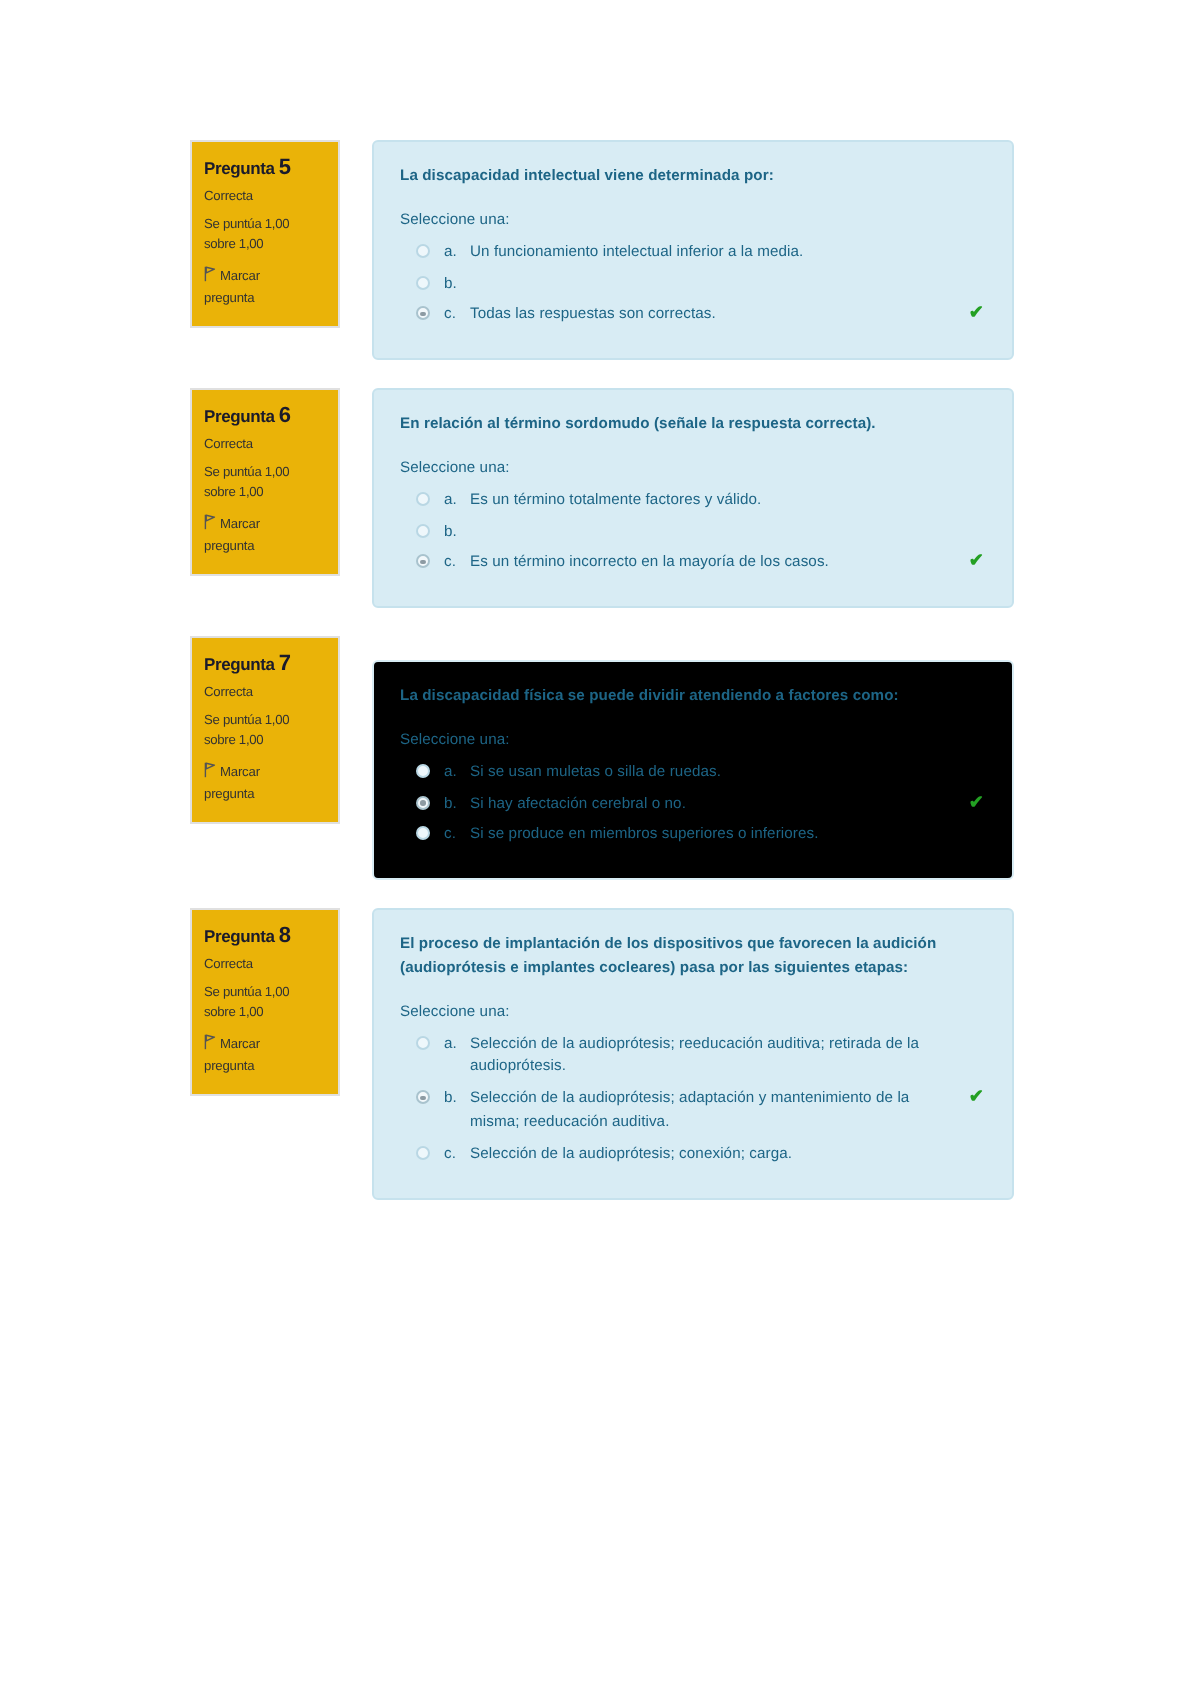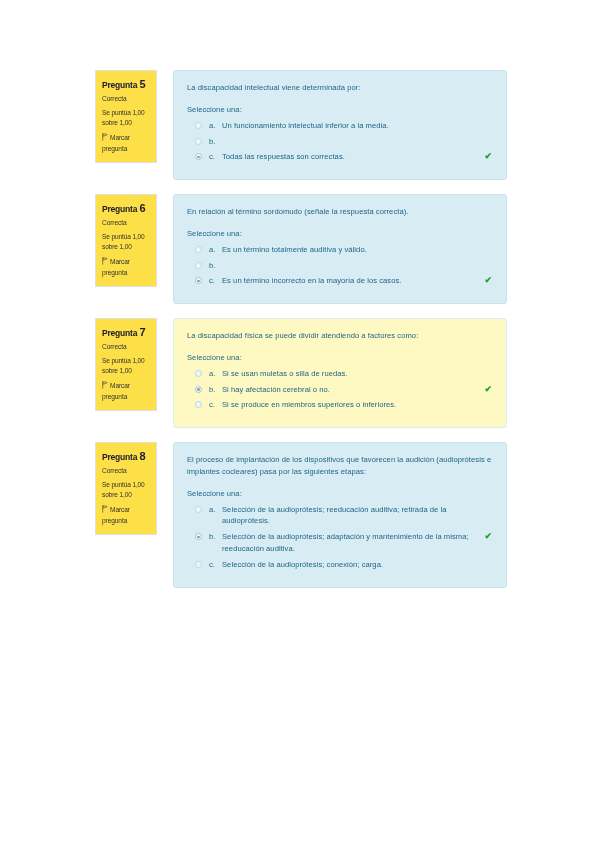--- a/index.html
+++ b/index.html
@@ -25,23 +25,23 @@
   .question-block {
     display: flex;
     align-items: flex-start;
     margin-bottom: 14px;
   }
 
   
   .q-info {
     width: 49px;
     flex: 0 0 49px;
-    background: #fde047;
+    background: #eab308;
     border: 1px solid #e0e0e0;
-    padding: 7px 5px 9px 6px;
+    padding: 7px 18px 9px 6px;
     box-sizing: content-box;
     color: #2b2b2b;
   }
   .q-number {
     font-size: 8.5px;
     font-weight: bold;
     color: #1b1b2b;
     letter-spacing: -0.2px;
     margin-bottom: 5px;
     white-space: nowrap;
@@ -82,28 +82,30 @@
     flex: 1 1 auto;
     background: #d8ecf4;
     border: 1px solid #c6e2ed;
     border-radius: 3px;
     padding: 11px 14px 14px 13px;
     box-sizing: border-box;
     color: #1f6383;
   }
   .q-panel.no-border {
     border-color: #d8ecf4;
-    background: #fef9c3;
+    background: #000000;
+    margin-top: 12px;
   }
   .q-text {
     font-size: 7.6px;
     line-height: 1.55;
     color: #1d6586;
     margin: 0 0 11px 0;
     letter-spacing: 0.05px;
+    font-weight: bold;
   }
   .q-prompt {
     font-size: 7.6px;
     color: #1d6586;
     margin: 0 0 4px 0;
     letter-spacing: 0.05px;
   }
 
   .answers {
     list-style: none;
@@ -211,21 +213,21 @@
               <path d="M1.1 0.6 L5.2 1.6 L1.1 3.4 Z" fill="none" stroke="#555" stroke-width="0.7" stroke-linejoin="round"></path>
             </svg></span><span>Marcar</span><br><span>pregunta</span></a>
       </div>
       <div class="q-panel">
         <p class="q-text">En relación al término sordomudo (señale la respuesta correcta).</p>
         <p class="q-prompt">Seleccione una:</p>
         <ul class="answers">
           <li class="answer">
             <span class="radio"></span>
             <span class="ans-letter">a.</span>
-            <span class="ans-text">Es un término totalmente auditiva y válido.</span>
+            <span class="ans-text">Es un término totalmente factores y válido.</span>
             <span class="tick hidden">✔</span>
           </li>
           <li class="answer">
             <span class="radio"></span>
             <span class="ans-letter">b.</span>
             <span class="tick hidden">✔</span>
           </li>
           <li class="answer">
             <span class="radio checked"></span>
             <span class="ans-letter">c.</span>

